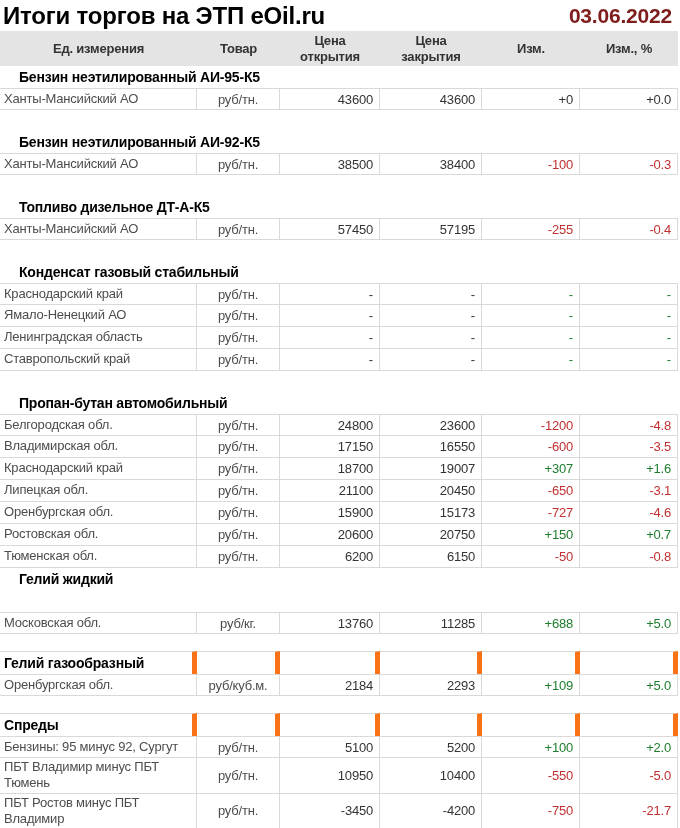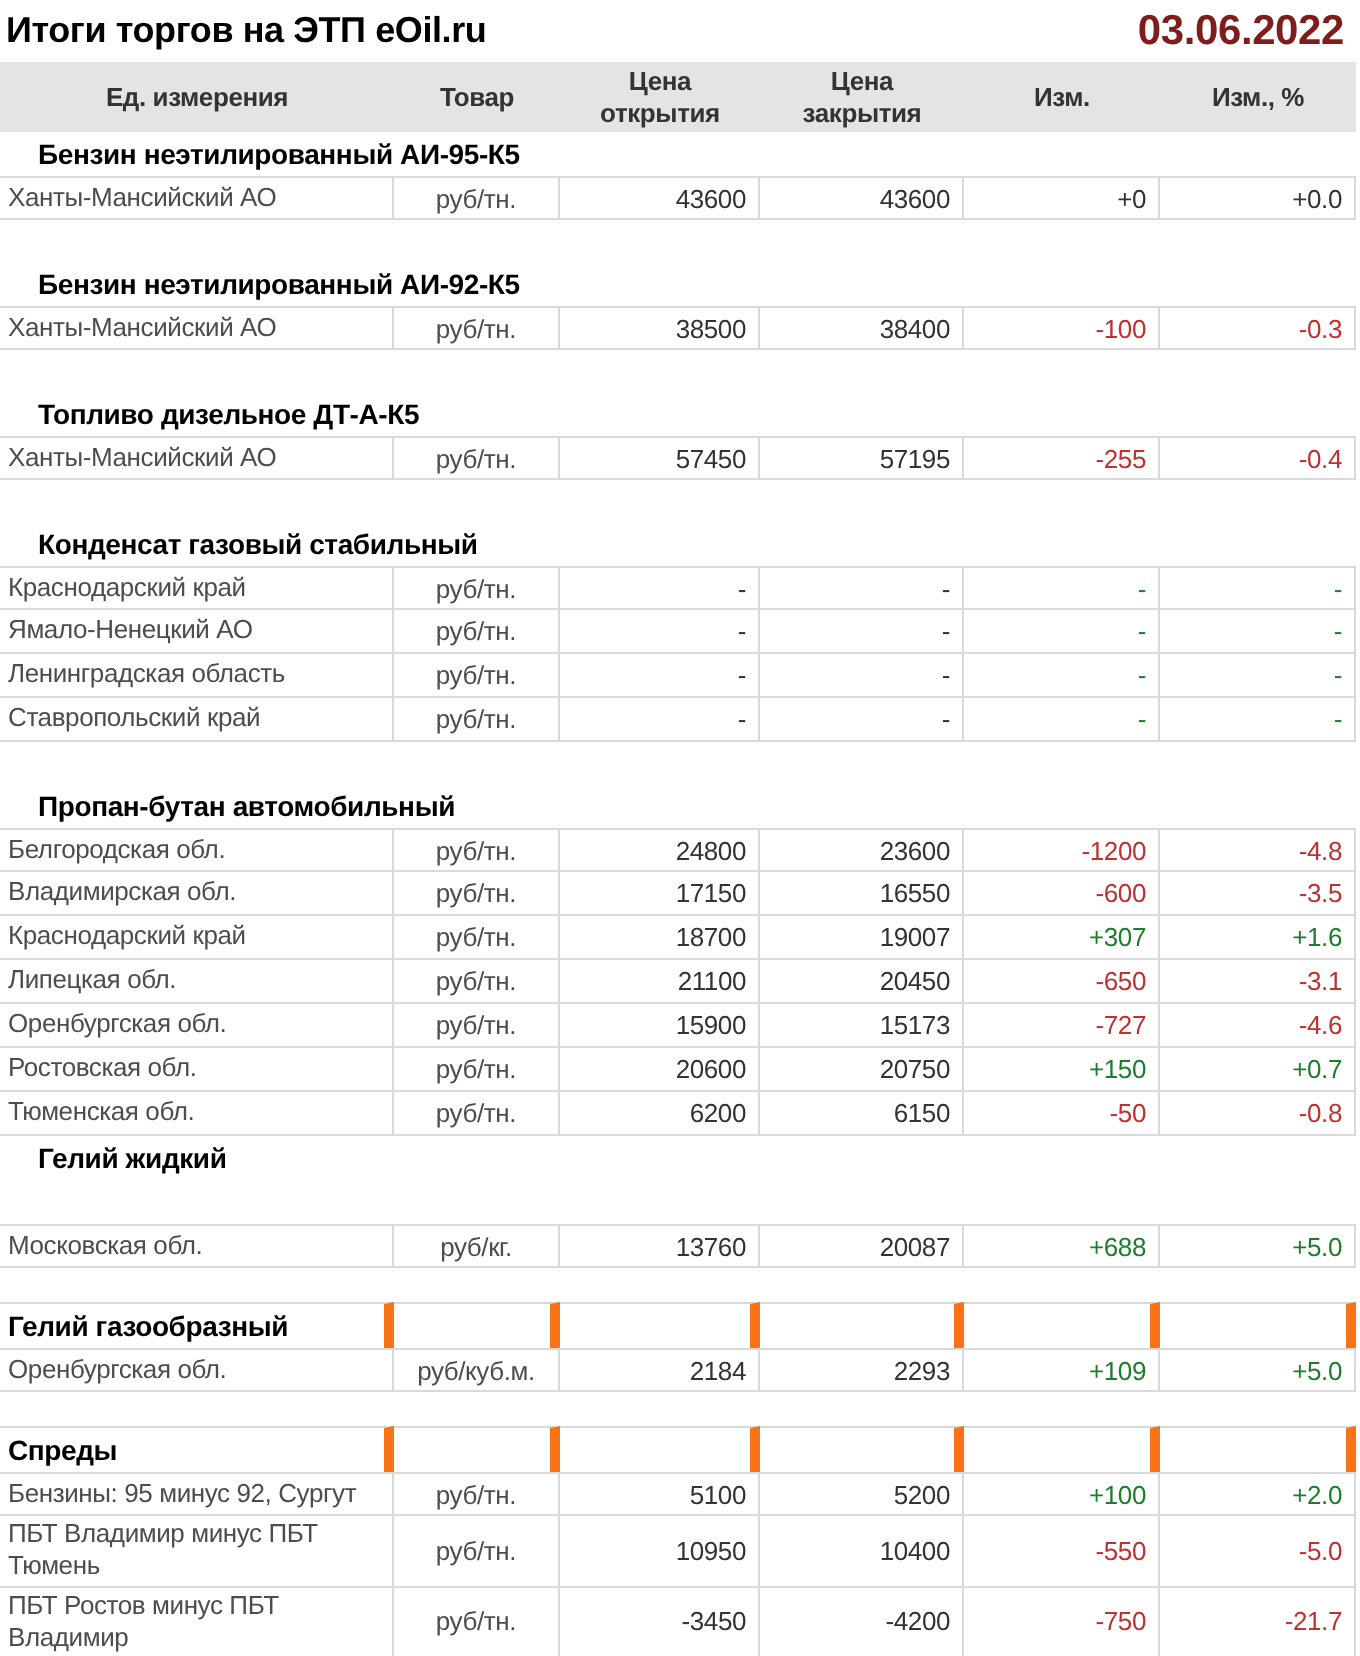--- a/index.html
+++ b/index.html
@@ -6,21 +6,21 @@
   body{
     width:680px;height:828px;overflow:hidden;background:#ffffff;
     font-family:"Liberation Sans", sans-serif;color:#333;
     letter-spacing:-0.2px;
   }
   
   .titlebar{
     height:31px;display:flex;align-items:center;justify-content:space-between;
     padding:0 4px 0 3px;box-sizing:border-box;background:#fff;
   }
-  .titlebar .main-title{font-size:18px;font-weight:bold;color:#000;}
+  .titlebar .main-title{font-size:24px;font-weight:bold;color:#000;}
   .titlebar .report-date{font-size:21px;font-weight:bold;color:#7f1d1d;padding-right:4px;}
 
   
   .grid{display:grid;grid-template-columns:197px 83px 100px 102px 98px 98px;width:678px;}
 
   
   .thead{
     background:#e4e4e4;height:35px;align-items:center;
   }
   .thead .hcell{
@@ -213,21 +213,21 @@
       <div class="cell c-num neg">-0.8</div>
     </div>
     <div class="r-title">
       <div class="section-title">Гелий жидкий</div>
     </div>
     <div class="spacer mid"></div>
     <div class="grid row r-data bt">
       <div class="cell c-product">Московская обл.</div>
       <div class="cell c-unit">руб/кг.</div>
       <div class="cell c-num">13760</div>
-      <div class="cell c-num">20087</div>
+      <div class="cell c-num">11285</div>
       <div class="cell c-num pos">+688</div>
       <div class="cell c-num pos">+5.0</div>
     </div>
     <div class="spacer small"></div>
     <div class="grid row r-title-b bt">
       <div class="cell tcell">Гелий газообразный</div>
       <div class="cell"></div>
       <div class="cell"></div>
       <div class="cell"></div>
       <div class="cell"></div>

